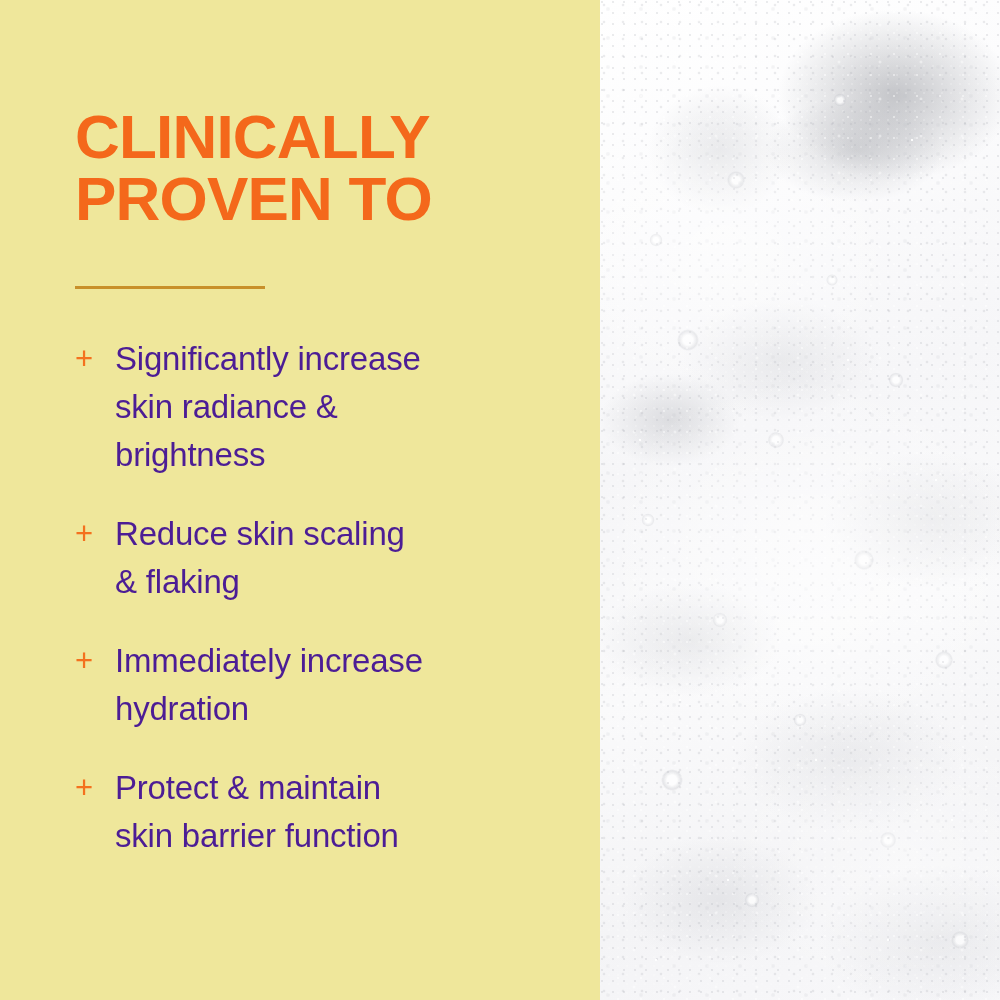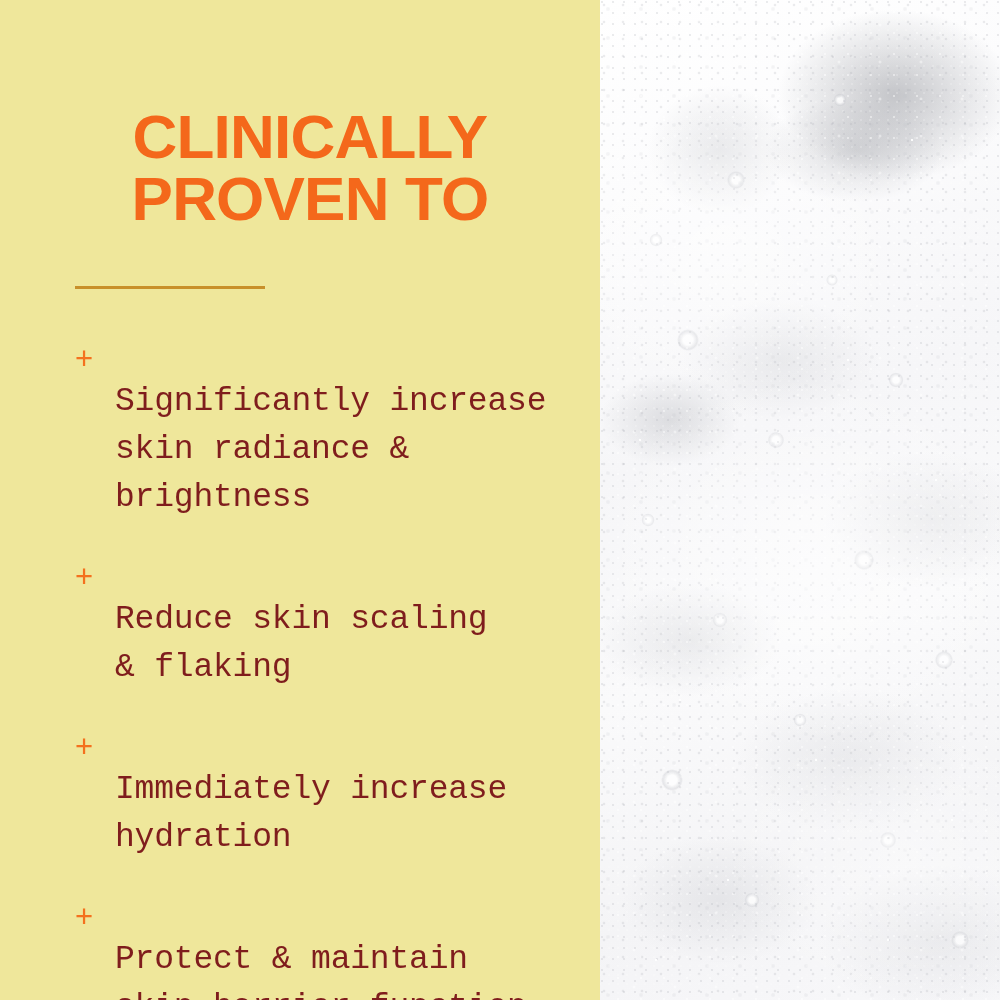--- a/index.html
+++ b/index.html
@@ -38,21 +38,20 @@
     width: 470px;
     margin: 0;
     font-family: "Liberation Sans", sans-serif;
     font-weight: 700;
     font-size: 62px;
     line-height: 62px;
     letter-spacing: -0.8px;
     color: #F4681B;
     text-transform: uppercase;
     white-space: pre-line;
-    text-align: center;
   }
 
   #divider {
     position: absolute;
     left: 75px;
     top: 286px;
     width: 190px;
     height: 3px;
     background: #C8902A;
   }
@@ -80,28 +79,27 @@
     width: 40px;
     font-family: "Liberation Sans", sans-serif;
     font-size: 31px;
     font-weight: 500;
     line-height: 48px;
     color: #F4711E;
   }
 
   .bullet-text {
     flex: 1 1 auto;
-    font-family: Liberation Mono, monospace;
+    font-family: Liberation Sans, sans-serif;
     font-size: 33px;
     font-weight: 400;
     line-height: 48px;
     letter-spacing: -0.2px;
-    color: #7f1d1d;
+    color: #4c1d95;
     white-space: pre-line;
-    margin-top: 43px;
   }
 
   
   #photo-panel {
     position: absolute;
     left: 600px;
     top: 0;
     width: 400px;
     height: 1000px;
     overflow: hidden;

